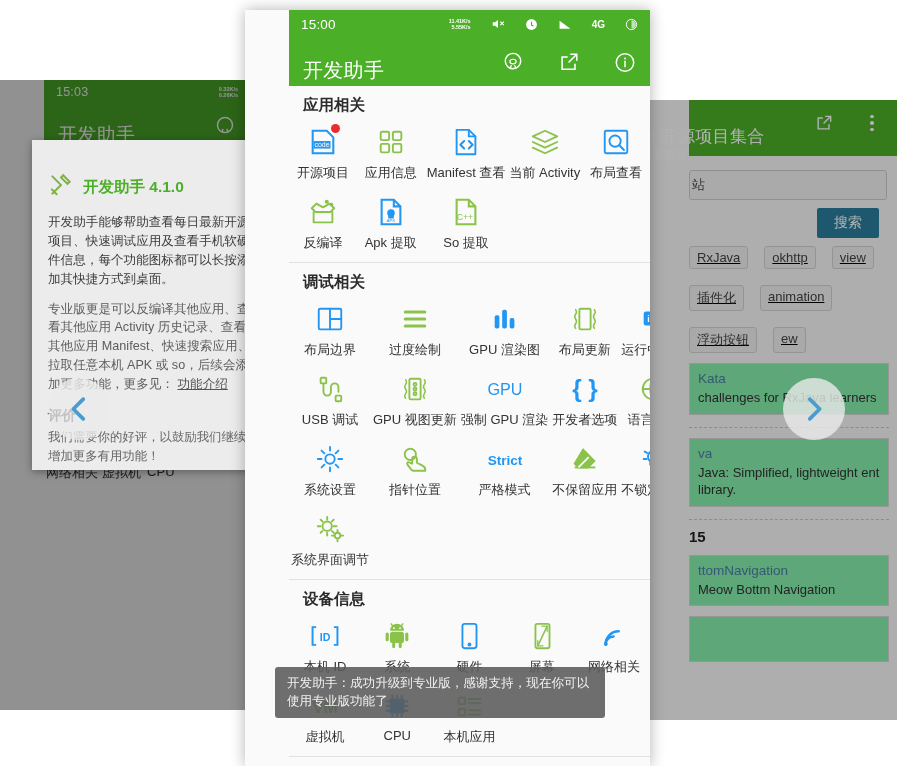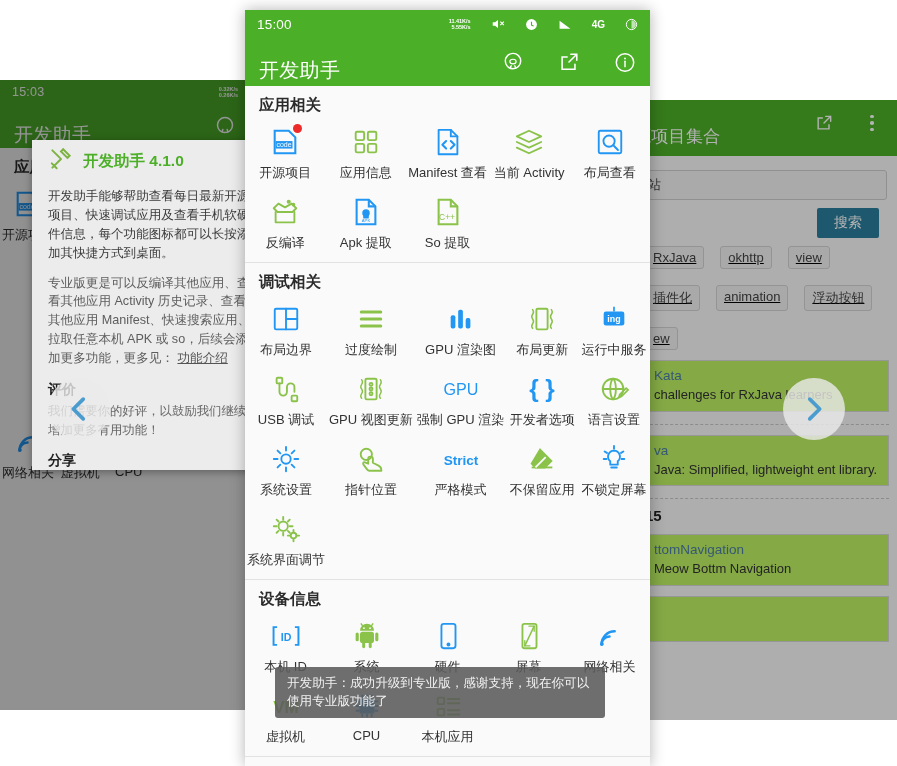--- a/index.html
+++ b/index.html
@@ -5,21 +5,21 @@
   * { box-sizing: border-box; margin: 0; padding: 0; }
   html, body {
     width: 897px; height: 766px;
     background: #ffffff;
     font-family: "Liberation Sans", "DejaVu Sans", sans-serif;
     overflow: hidden;
   }
   #stage { position: relative; width: 897px; height: 766px; background:#fff; }
 
   
-  .panel { position: absolute; overflow: hidden; background: #fafafa; }
+  .panel { position: absolute; overflow: hidden; background: #fafafa; padding-left: 44px; }
   .statusbar {
     height: 24px; background: #4caf28; color: #fff;
     display: flex; align-items: center; padding: 0 12px;
     font-size: 12px; position: relative;
   }
   .statusbar .clock { font-size: 12.5px; letter-spacing: .2px; }
   .statusbar .sb-right {
     margin-left: auto; display: flex; align-items: center; gap: 20px;
     font-size: 10px; font-weight: bold;
   }
@@ -47,21 +47,21 @@
   .cell .lbl { margin-top:5px; font-size:13px; color:#333; white-space:nowrap; }
   .dot { position:absolute; width:9px; height:9px; border-radius:50%; background:#ef2a2a; top:-1px; right:-2px; }
   .sep { height:1px; background:#e2e2e2; margin: 4px 0 0 0; }
 
   
   #leftpanel { left:0; top:80px; width:250px; height:630px; }
   #leftpanel .dim-layer { position:absolute; inset:0; background:rgba(0,0,0,.42); z-index:5; pointer-events:none;}
   #leftDialog {
     position:absolute; left:32px; top:140px; width:240px; z-index:7;
     background:#ececec; box-shadow: 0 2px 8px rgba(0,0,0,.35);
-    padding: 6px 16px; overflow:hidden; height: 330px;
+    padding: 32px 16px; overflow:hidden; height: 330px;
   }
   #leftDialog .dh { display:flex; align-items:center; gap:9px; }
   #leftDialog .dh .dt { color:#4caf28; font-size:15.5px; font-weight:bold; }
   #leftDialog p.body { font-size:12.6px; color:#3a3a3a; line-height:1.5; margin-top:11px; }
   #leftDialog p.body.fade { color:#5d5d5d; }
   #leftDialog h4 { font-size:14px; margin-top:13px; color:#222; }
   #leftDialog p.sm { font-size:12.4px; color:#666; line-height:1.5; margin-top:3px; }
   #leftDialog a { color:#555; text-decoration:underline; }
 
   
@@ -75,21 +75,21 @@
   .searchbtn {
     margin:8px 8px 0 auto; width:62px; height:30px; background:#2b7f9e; color:#fff;
     display:flex; align-items:center; justify-content:center; font-size:14px; border-radius:2px;
   }
   .chips { display:flex; flex-wrap:wrap; gap:16px; padding:8px 6px 0 0;text-decoration:underline; }
   .chip {
     border:1px solid #d4d4d4; background:#f2f2f2; border-radius:3px;
     padding:3px 7px; font-size:13px; color:#444; white-space:nowrap;
   }
   .card {
-    border:1px solid #d8d8d8; background:#bef264; margin:10px 8px 0 0; padding:7px 8px;
+    border:1px solid #d8d8d8; background:#86efac; margin:10px 8px 0 0; padding:7px 8px;
   }
   .card .ttl { color:#4d7fa8; font-size:13.5px; }
   .card .desc { color:#333; font-size:13px; line-height:1.35; margin-top:3px; }
   .dashed { border-top:1px dashed #c9c9c9; margin:12px 8px 0 0; }
   .daylbl { font-size:15px; font-weight:bold; color:#222; padding:8px 0 0 0; }
 
   
   #centerpanel {
     left:245px; top:10px; width:405px; height:756px;
     box-shadow: 0 0 14px rgba(0,0,0,.30); z-index:10; background:#fafafa;

